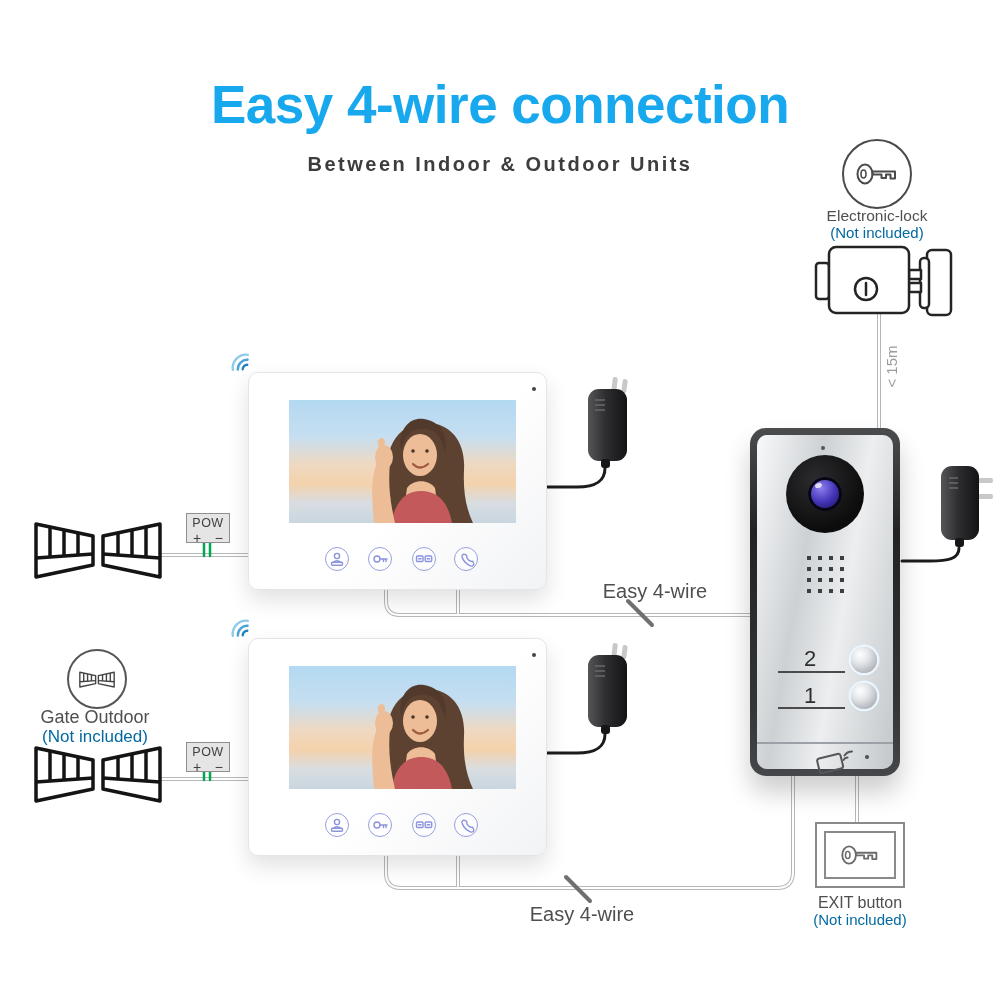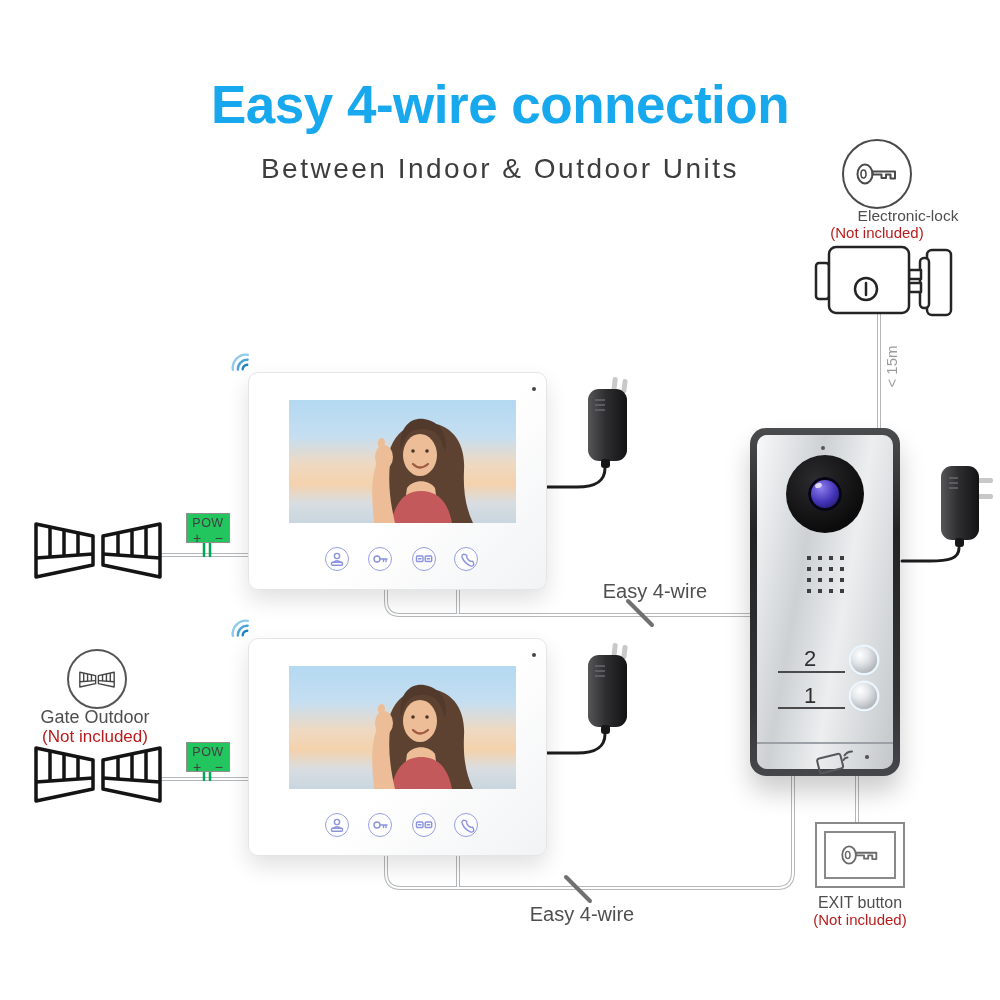--- a/index.html
+++ b/index.html
@@ -3,25 +3,25 @@
 <meta charset="utf-8">
 <style>
   html,body{margin:0;padding:0;background:#fff;}
   #canvas{position:relative;width:1000px;height:1000px;background:#ffffff;overflow:hidden;
           font-family:"Liberation Sans",sans-serif;}
   .abs{position:absolute;}
   .ctr{text-align:center;}
 
   
   .title{left:0;right:0;top:74px;font-size:53px;font-weight:bold;color:#18a8ee;letter-spacing:-0.5px;}
-  .subtitle{left:0;right:0;top:153px;font-size:28px;color:#3d3d3d;letter-spacing:2.5px;}
+  .subtitle{left:0;right:0;top:153px;font-size:20px;color:#3d3d3d;letter-spacing:2.5px;font-weight:bold;}
 
   
   .gray-label{color:#4f4f4f;}
-  .not-included{color:#b91c1c;}
+  .not-included{color:#0369a1;}
 
   
   .circle-badge{border:2px solid #4a4a4a;border-radius:50%;background:#fff;
                 display:flex;align-items:center;justify-content:center;}
 
   
   .monitor{width:297px;height:216px;background:linear-gradient(135deg,#ffffff 55%,#f2f3f5);
            border:1px solid #e4e5e7;border-radius:10px;
            box-shadow:0 10px 22px rgba(0,0,0,0.12);}
   .screen{position:absolute;left:40px;top:27px;width:227px;height:123px;overflow:hidden;
@@ -50,21 +50,21 @@
   .db-spk i{width:4px;height:4px;background:#3c3e40;margin:auto;}
   .db-num{position:absolute;left:23px;width:60px;font-size:22px;color:#2f2f2f;text-align:center;}
   .db-line{position:absolute;left:21px;width:67px;height:2px;background:#4a4a4a;}
   .db-btn{position:absolute;left:94px;width:26px;height:26px;border-radius:50%;
           background:radial-gradient(circle at 35% 30%,#ffffff 0%,#e3e6e9 35%,#b9bdc2 70%,#969ba0 100%);
           box-shadow:0 0 0 2.5px #eaf5fd,0 1px 3px rgba(0,0,0,.35);}
   .db-div{position:absolute;left:0;right:0;top:307px;height:1.5px;background:#9ba1a6;}
   .db-dot2{position:absolute;left:108px;top:320px;width:3.5px;height:3.5px;border-radius:50%;background:#555;}
 
   
-  .pow{width:44px;height:30px;background:#22c55e;border:1.5px solid #8f8f8f;box-sizing:border-box;
+  .pow{width:44px;height:30px;background:#e5e5e5;border:1.5px solid #8f8f8f;box-sizing:border-box;
        font-size:12.5px;color:#3f3f3f;line-height:1;}
   .pow .pow-t{text-align:center;margin-top:3px;letter-spacing:.5px;}
   .pow .pow-pm{display:flex;justify-content:space-between;padding:1px 6px 0 6px;font-size:14px;}
 
   
   .exit-box{width:90px;height:66px;border:2px solid #8a8a8a;background:#fff;box-sizing:border-box;
             display:flex;align-items:center;justify-content:center;}
   .exit-inner{width:72px;height:48px;border:2px solid #8a8a8a;box-sizing:border-box;
               display:flex;align-items:center;justify-content:center;}
 
@@ -125,21 +125,21 @@
   <div class="abs title ctr">Easy 4-wire connection</div>
   <div class="abs subtitle ctr">Between Indoor &amp; Outdoor Units</div>
 
   <div class="abs circle-badge" style="left:842px;top:139px;width:66px;height:66px;">
     <svg class="icon" width="44" height="26" viewBox="0 0 44 26">
       <ellipse cx="10" cy="13" rx="7.5" ry="9.5" fill="none" stroke="#4a4a4a" stroke-width="2"></ellipse>
       <ellipse cx="8.5" cy="13" rx="2.5" ry="4" fill="none" stroke="#4a4a4a" stroke-width="1.6"></ellipse>
       <path d="M17.5 10.5 H40 V17.5 H35.5 V13.5 H31 V17 H26.5 V13.5 H17.5 Z" fill="none" stroke="#4a4a4a" stroke-width="2" stroke-linejoin="round"></path>
     </svg>
   </div>
-  <div class="abs gray-label ctr" style="left:828px;top:207px;width:160px;font-size:15.5px;">Electronic-lock</div>
+  <div class="abs gray-label ctr" style="left:797px;top:207px;width:160px;font-size:15.5px;">Electronic-lock</div>
   <div class="abs not-included ctr" style="left:797px;top:224px;width:160px;font-size:15px;">(Not included)</div>
 
   <svg class="abs icon" style="left:813px;top:242px;" width="142" height="78" viewBox="0 0 142 78">
     <g fill="#ffffff" stroke="#242424" stroke-width="2.5" stroke-linejoin="round">
       <rect x="114" y="8" width="24" height="65" rx="5"></rect>
       <rect x="107" y="16" width="9" height="50" rx="4"></rect>
       <rect x="96" y="28" width="12" height="9"></rect>
       <rect x="96" y="41" width="12" height="9"></rect>
       <rect x="3" y="21" width="13" height="36" rx="3"></rect>
       <rect x="16" y="5" width="80" height="66" rx="7"></rect>

